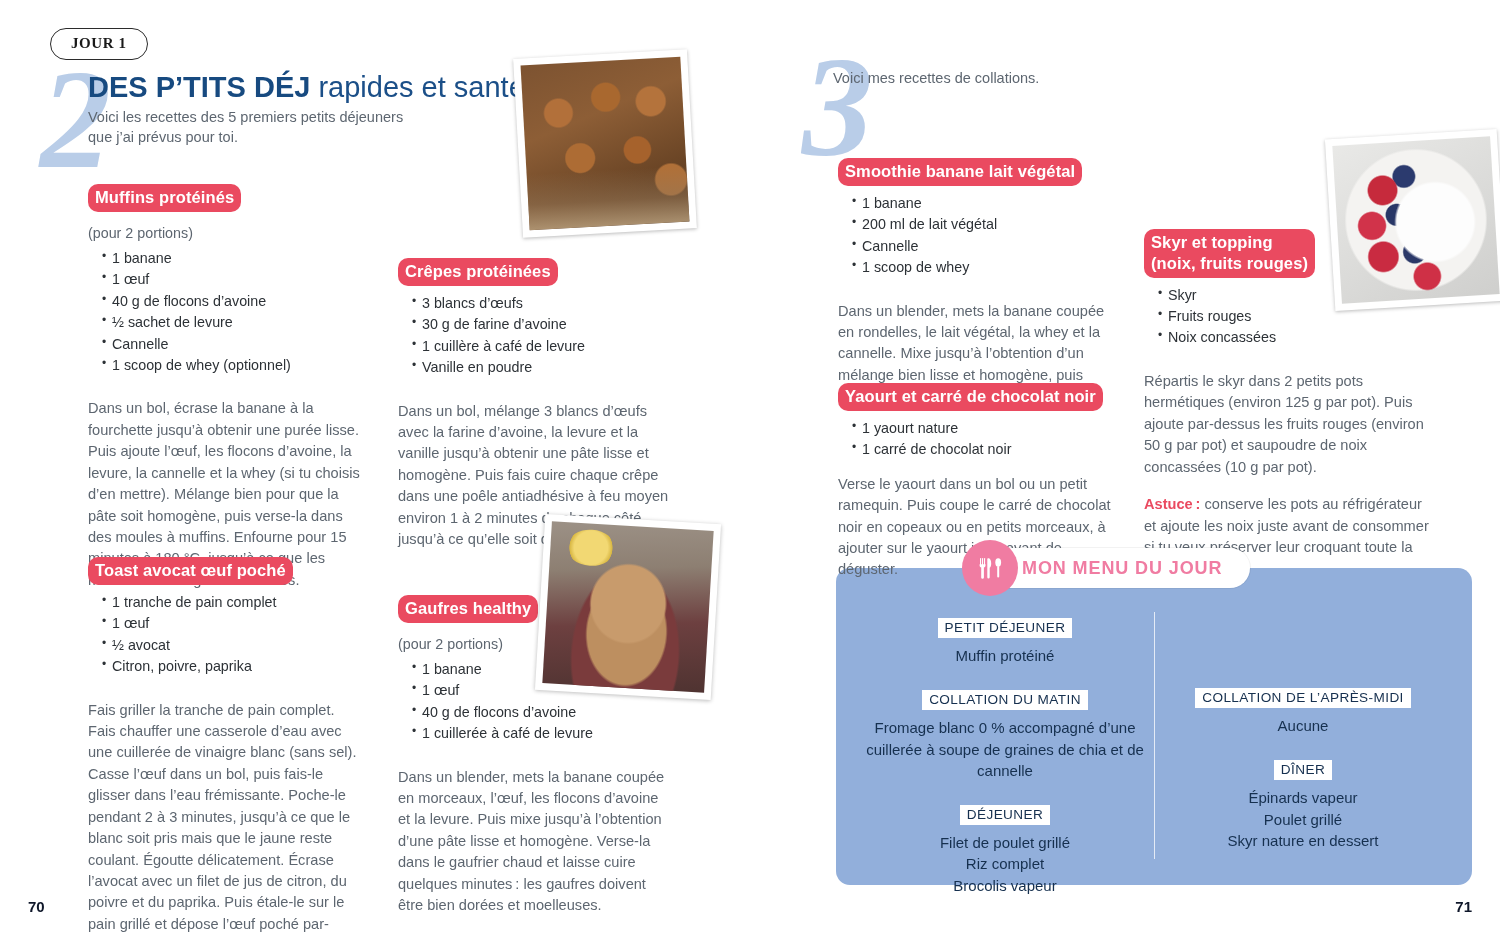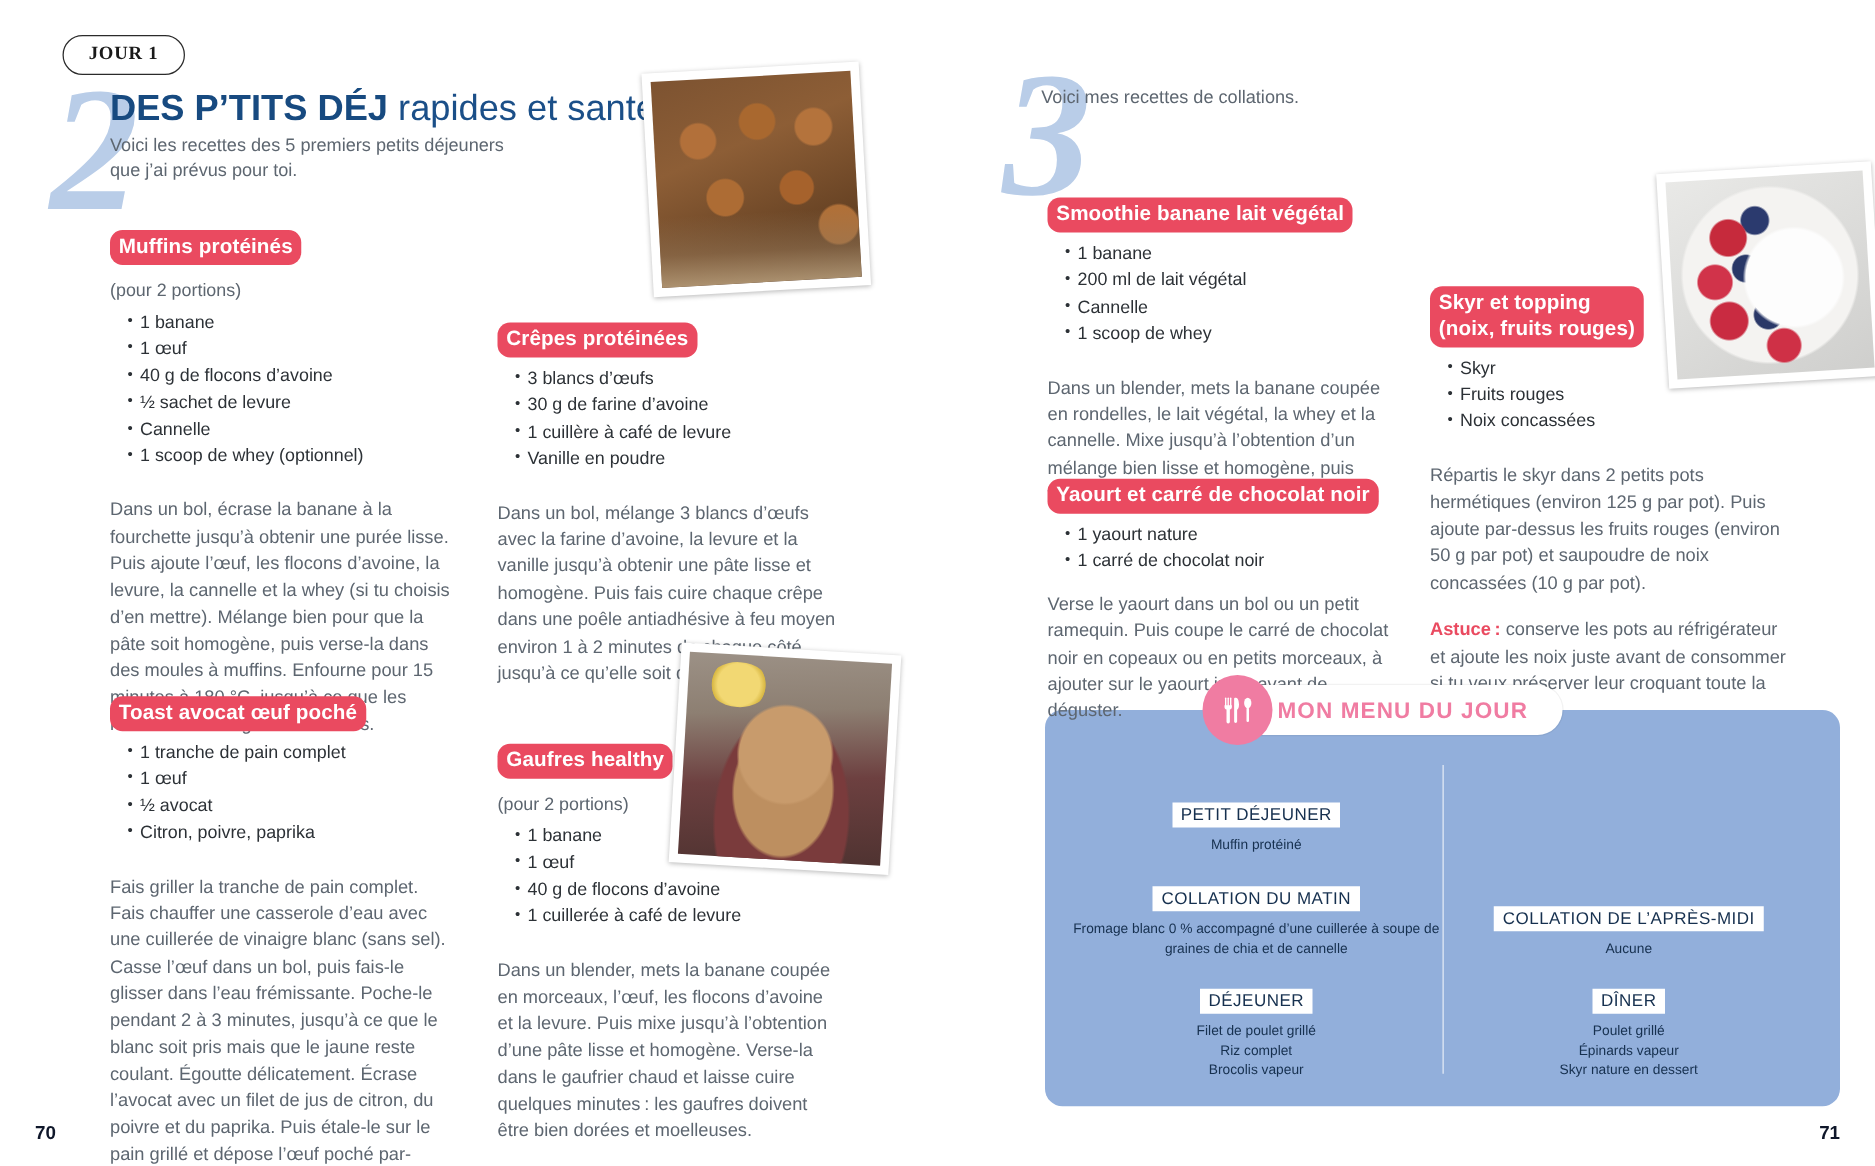--- a/index.html
+++ b/index.html
@@ -249,21 +249,20 @@
     align-items: center;
     justify-content: center;
   }
 
   .menu-cols {
     position: absolute;
     left: 0; top: 0; right: 0; bottom: 0;
     display: flex;
     padding: 42px 20px 20px 20px;
     box-sizing: border-box;
-    align-items: flex-end;
   }
   .menu-col {
     flex: 1;
     text-align: center;
     color: #16304f;
     position: relative;
   }
   .menu-col.left-col  { padding-top: 8px; }
   .menu-col.right-col { padding-top: 78px; }
   .menu-divider {
@@ -280,21 +279,21 @@
   .meal-label {
     display: inline-block;
     background: #ffffff;
     color: #16304f;
     font-size: 13.6px;
     letter-spacing: 0.4px;
     padding: 2px 7px 3px 7px;
     margin-bottom: 7px;
   }
   .meal-items {
-    font-size: 11px;
+    font-size: 15px;
     line-height: 1.42;
     color: #16304f;
   }
 
   
   .pagenum {
     position: absolute;
     bottom: 18px;
     font-size: 15px;
     font-weight: bold;
@@ -459,22 +458,22 @@
       <div class="meal">
         <div class="meal-label">COLLATION DE L’APRÈS-MIDI</div>
         <div class="meal-items">
           <div>Aucune</div>
         </div>
       </div>
 
       <div class="meal">
         <div class="meal-label">DÎNER</div>
         <div class="meal-items">
+          <div>Épinards vapeur</div>
           <div>Poulet grillé</div>
-          <div>Épinards vapeur</div>
           <div>Skyr nature en dessert</div>
         </div>
       </div>
     </div>
   </div>
 </div>
 
 <div class="menu-badge">
   <span class="label">MON MENU DU JOUR</span>
 </div>

